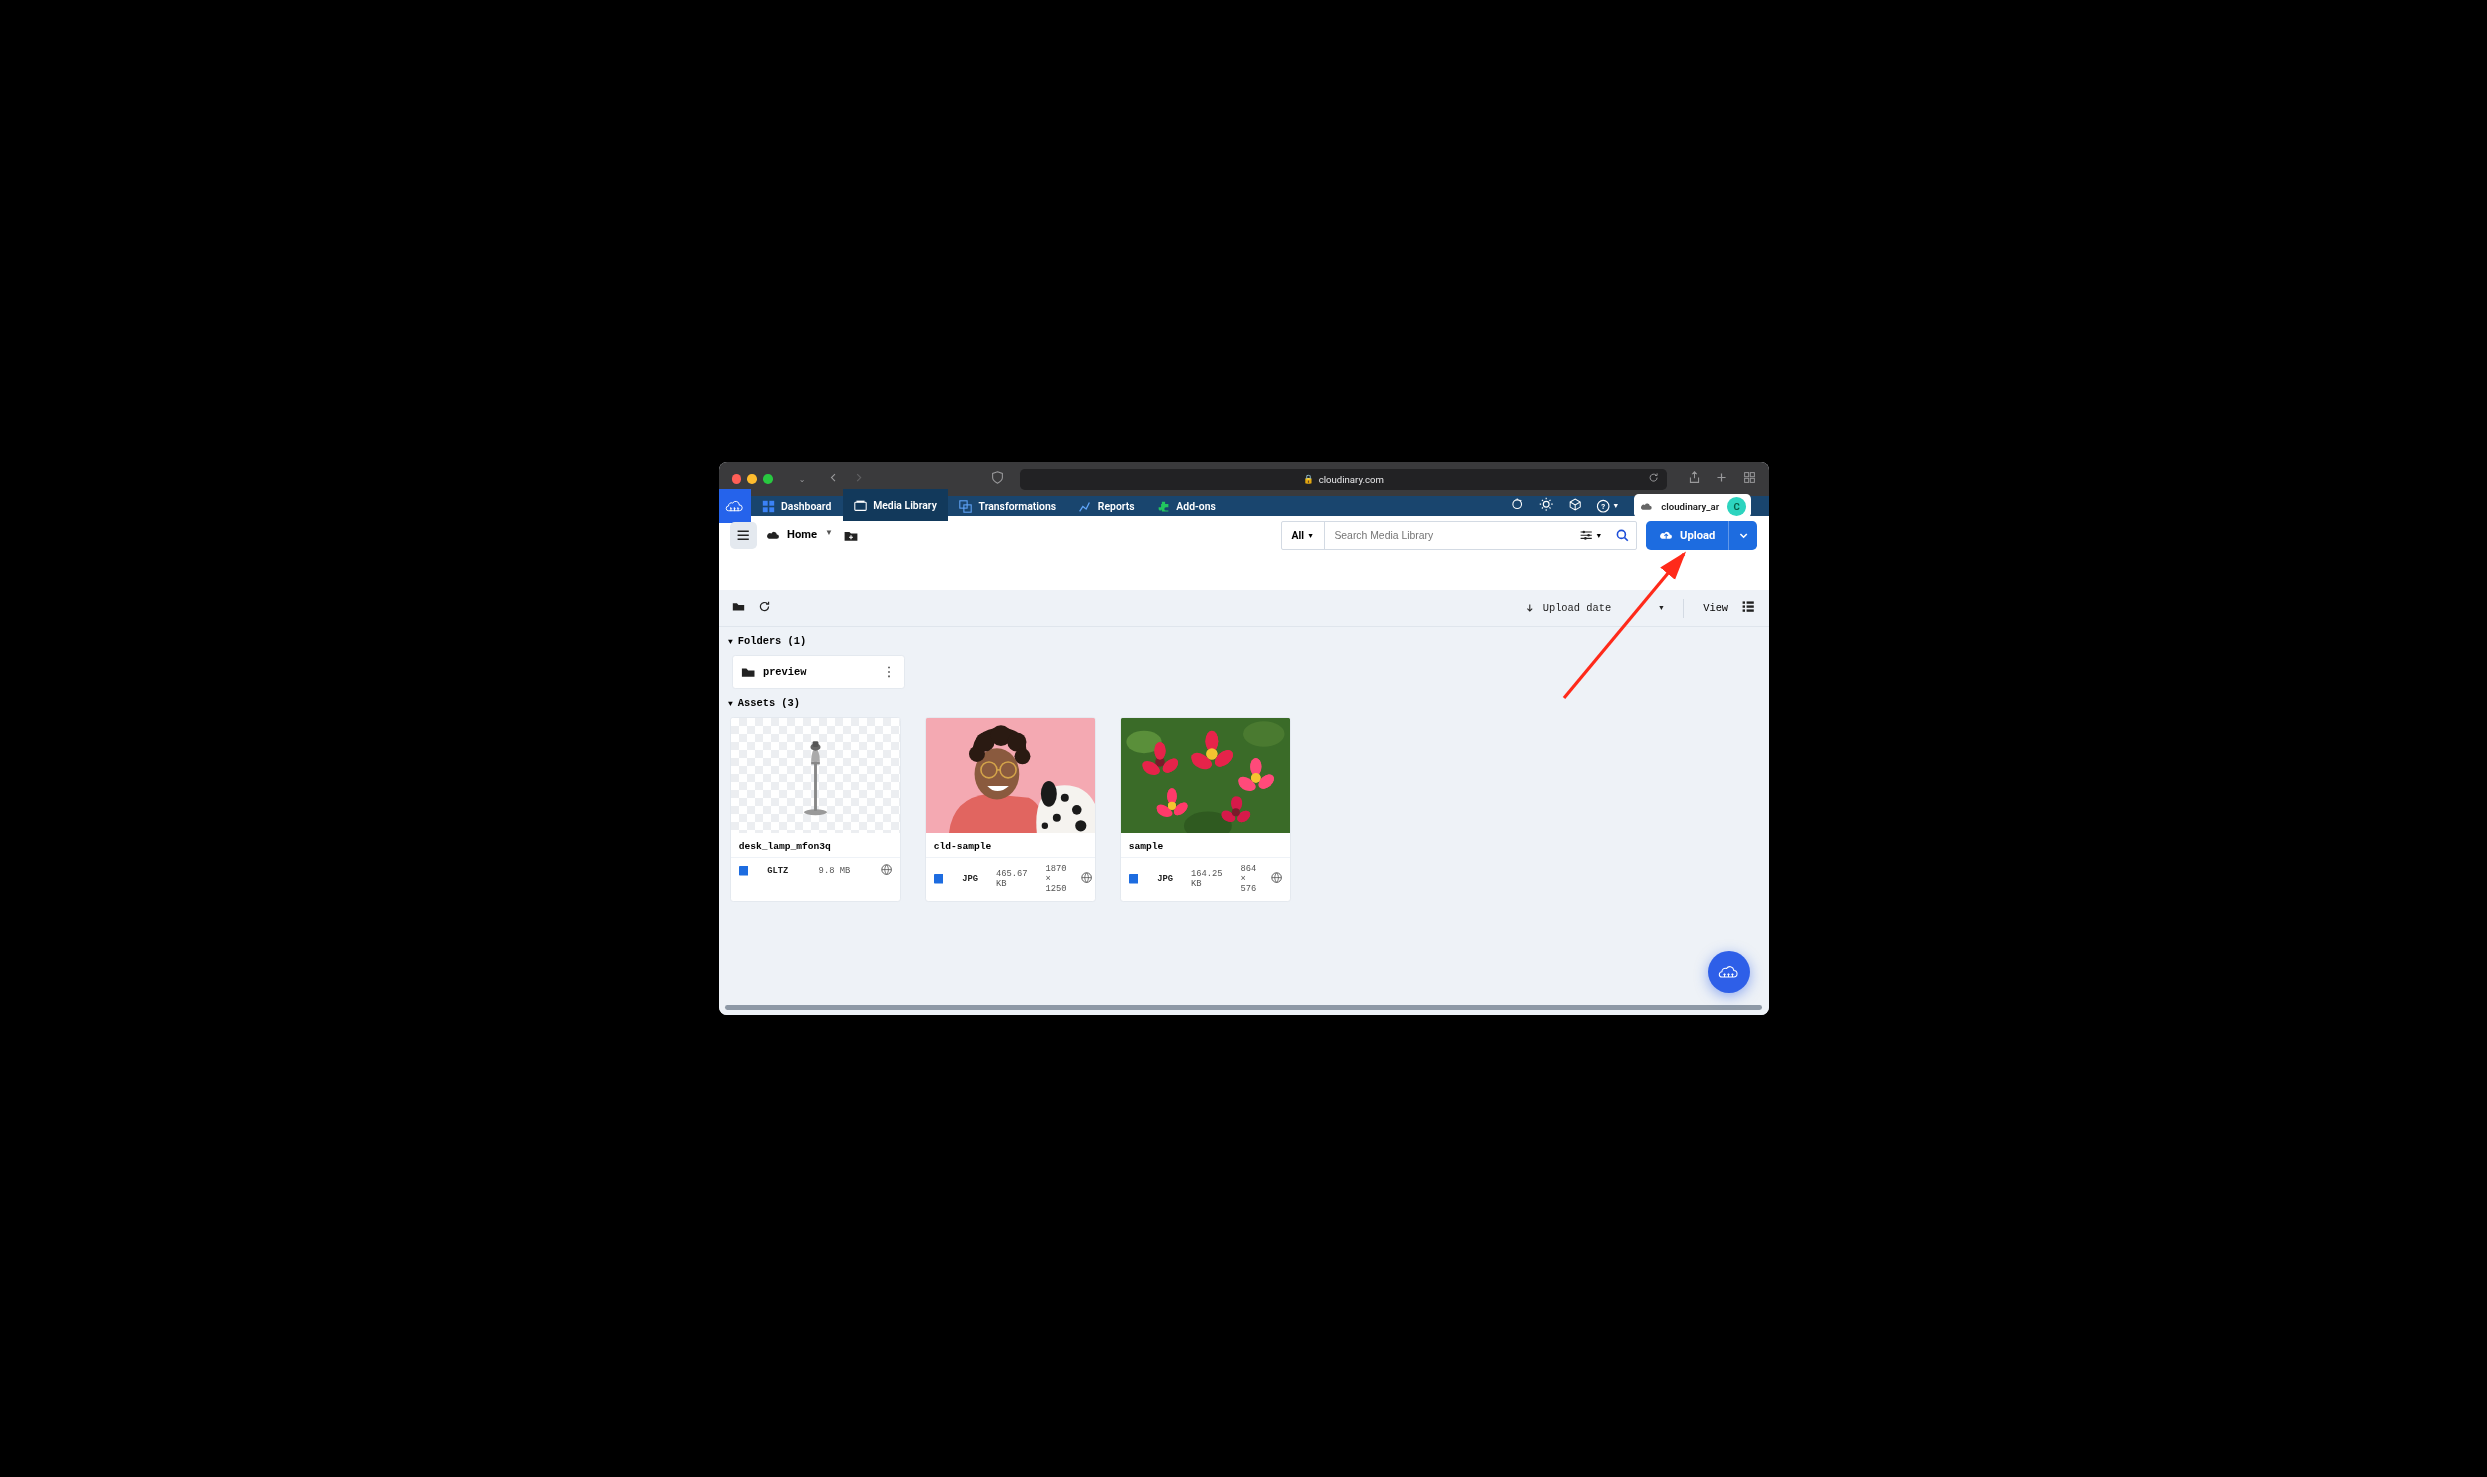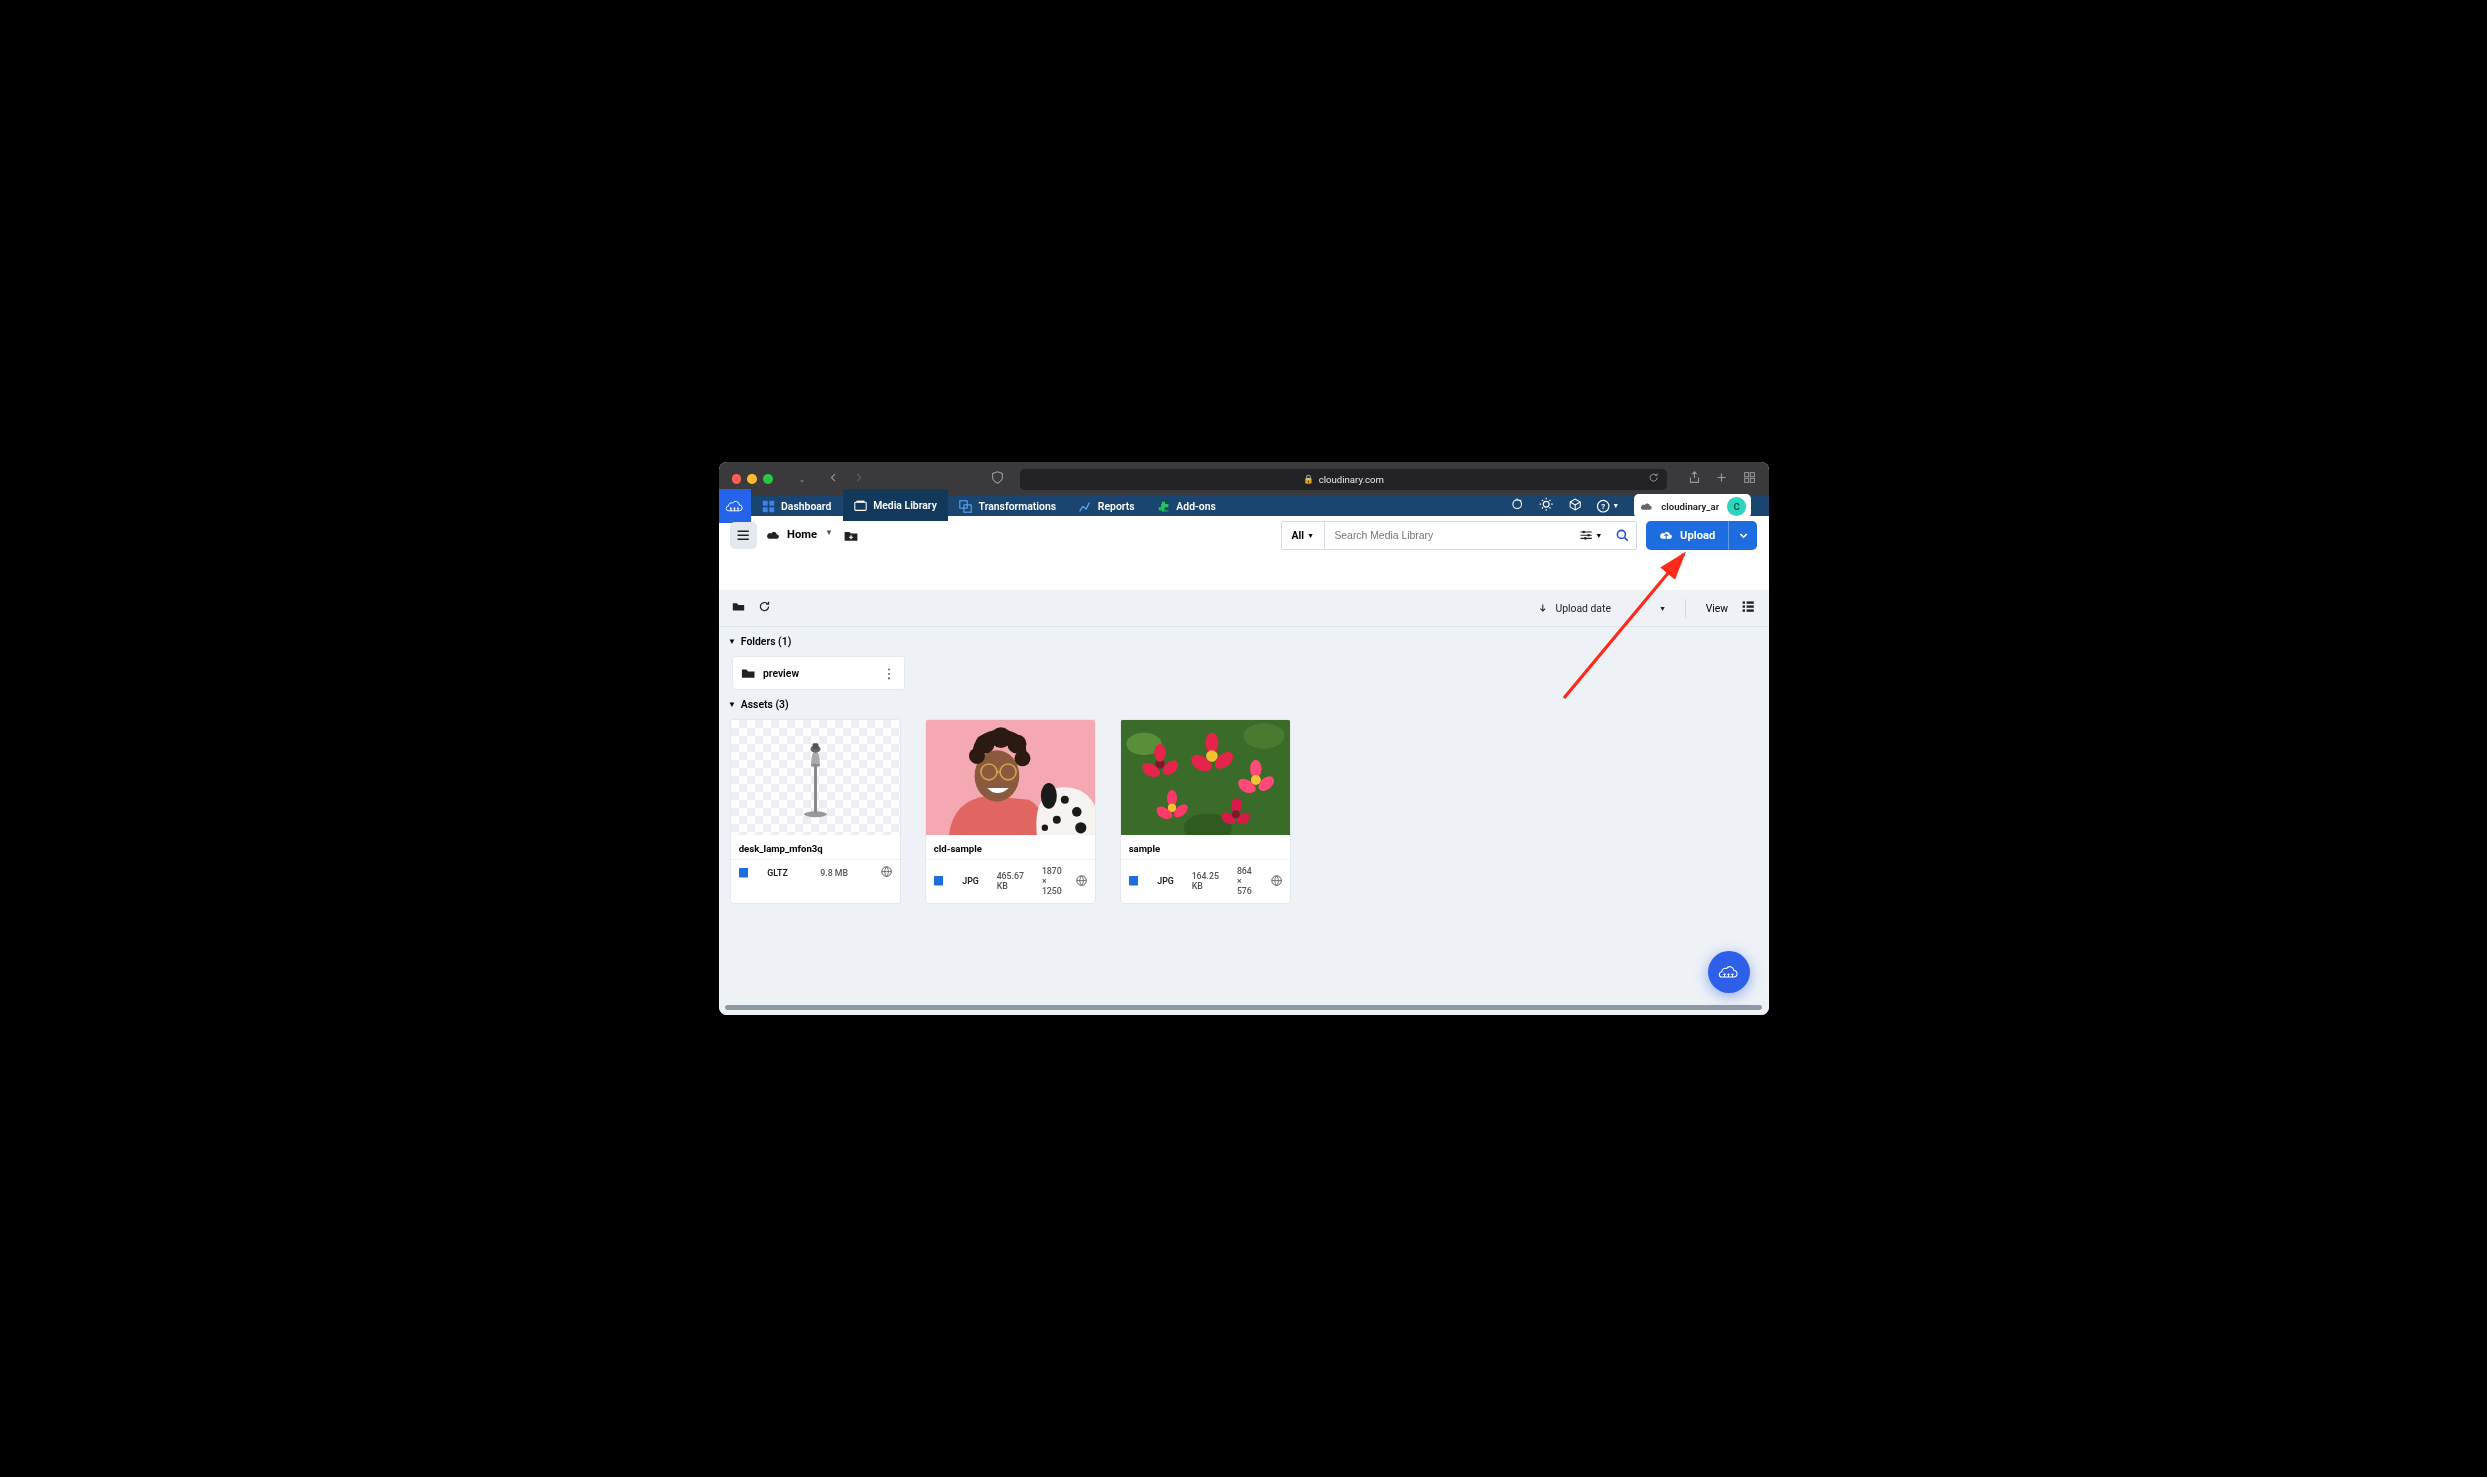--- a/index.html
+++ b/index.html
@@ -49,21 +49,21 @@
 .search-wrap .adv svg{width:14.4px;height:14.4px;fill:#222}
 .search-btn{ width:27px; display:flex; align-items:center; justify-content:center; cursor:pointer;}
 .search-btn svg{width:14.4px;height:14.4px;stroke:#1d4ed8;fill:none;stroke-width:2}
 .upload-group{display:flex;gap:0;}
 .upload-btn{ background:#1d6ce0; color:#fff; border-radius:4.8px 0 0 4.8px; height:29px; display:flex; align-items:center; gap:6.4px; padding:0 13px; font-weight:700; font-size:11.2px; cursor:pointer;}
 .upload-btn svg{width:14.4px;height:14.4px;fill:#fff}
 .upload-drop{ background:#1d6ce0; color:#fff; border-radius:0 4.8px 4.8px 0; height:29px; width:29px; display:flex; align-items:center; justify-content:center; border-left:0.8px solid rgba(255,255,255,.3); cursor:pointer;}
 .upload-drop svg{width:11.2px;height:11.2px;fill:#fff}
 
 .workspace{ display:flex; background:#eef2f7;}
-.main{ flex:1; min-height:425px; position:relative; padding-bottom:13px;}
+.main{ flex:1; min-height:425px; position:relative; padding-bottom:13px;font-family:Liberation Mono, monospace;}
 .main-tb{ height:37px; border-bottom:0.8px solid #dfe5ec; display:flex; align-items:center; padding:0 13px; gap:13px; background:#eef2f7;}
 .main-tb .folderic svg{width:13px;height:13px;fill:#222}
 .main-tb .sorter{ margin-left:auto; display:flex; align-items:center; gap:8px; font-size:10.4px; color:#222; cursor:pointer;}
 .main-tb .divider{width:0.8px;height:19px;background:#d3dae3;margin:0 6.4px;}
 .main-tb .viewlbl{font-size:10.4px;}
 .main-tb .viewic svg{width:14.4px;height:14.4px;fill:#222}
 
 .section-hdr{ display:flex; align-items:center; gap:4.8px; padding:8px 9.6px; font-size:10.4px; font-weight:600; cursor:pointer;}
 .section-hdr .disclosure{font-size:8px;}
 

